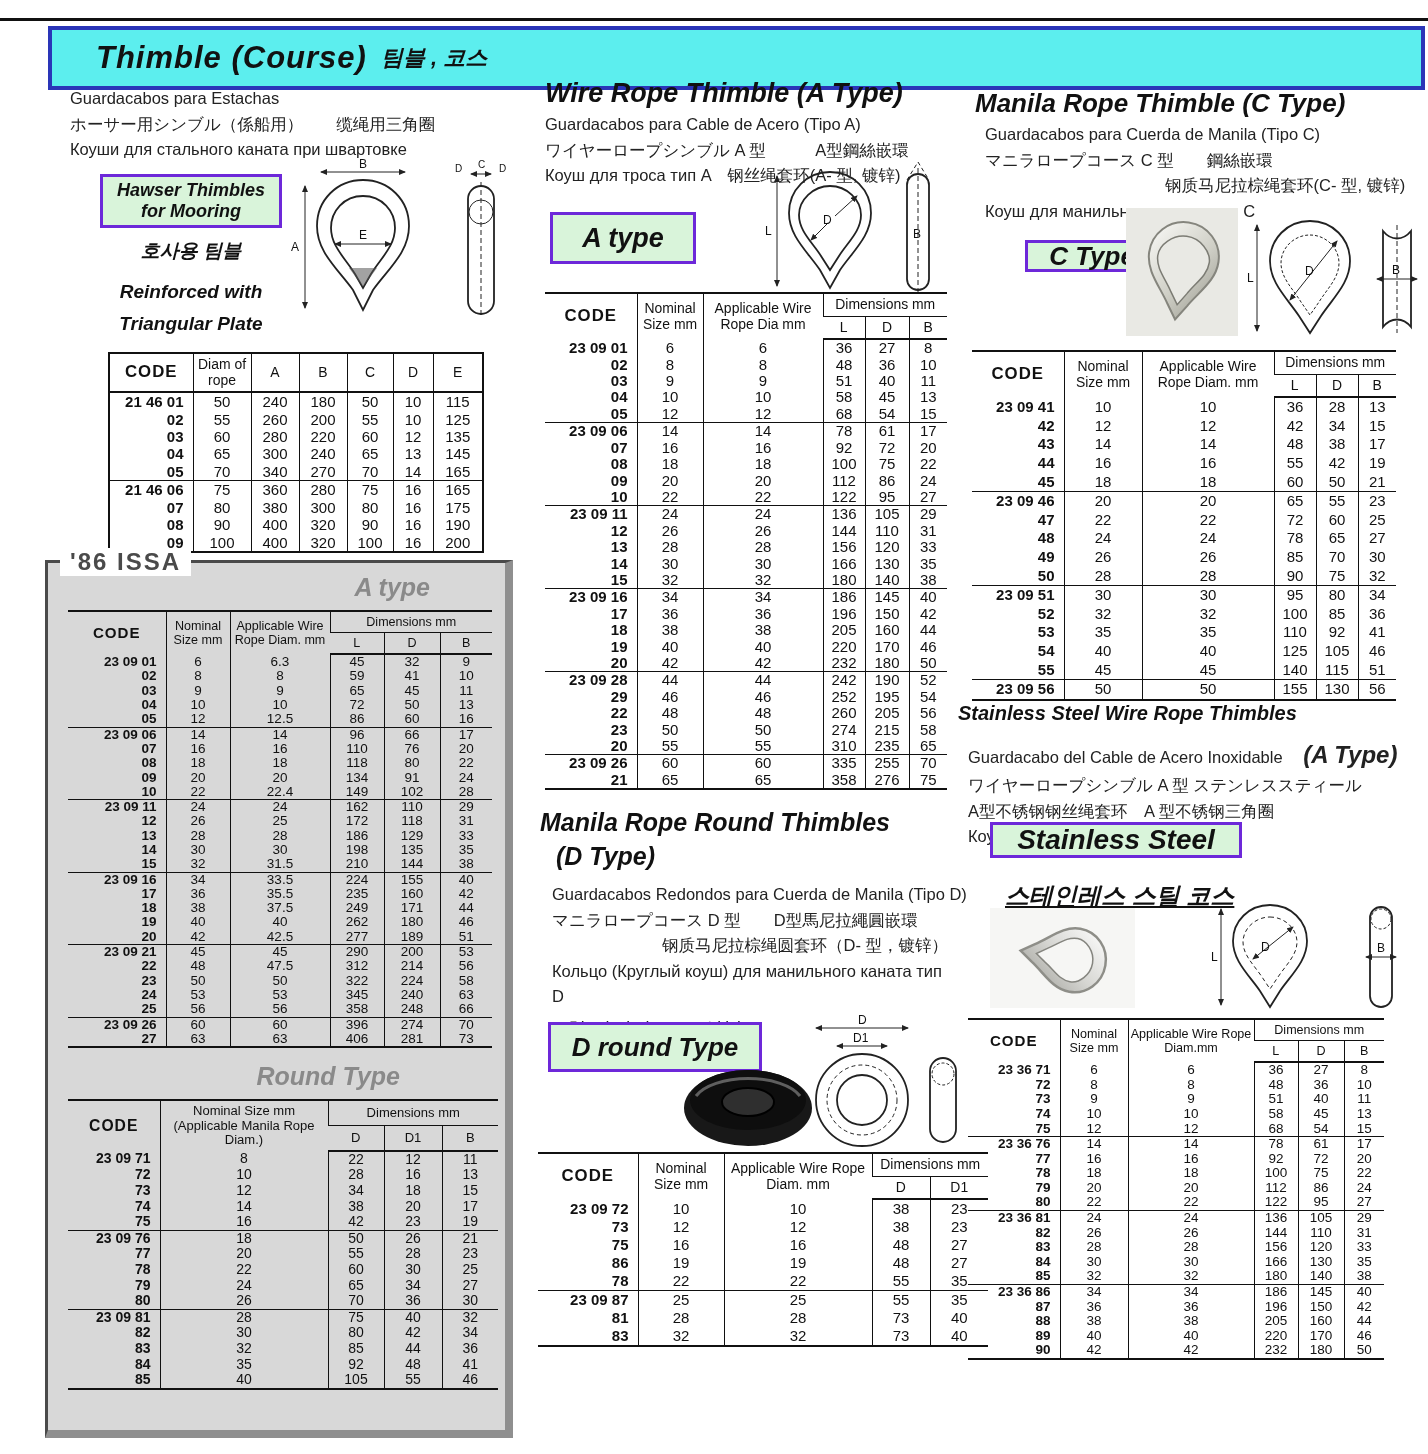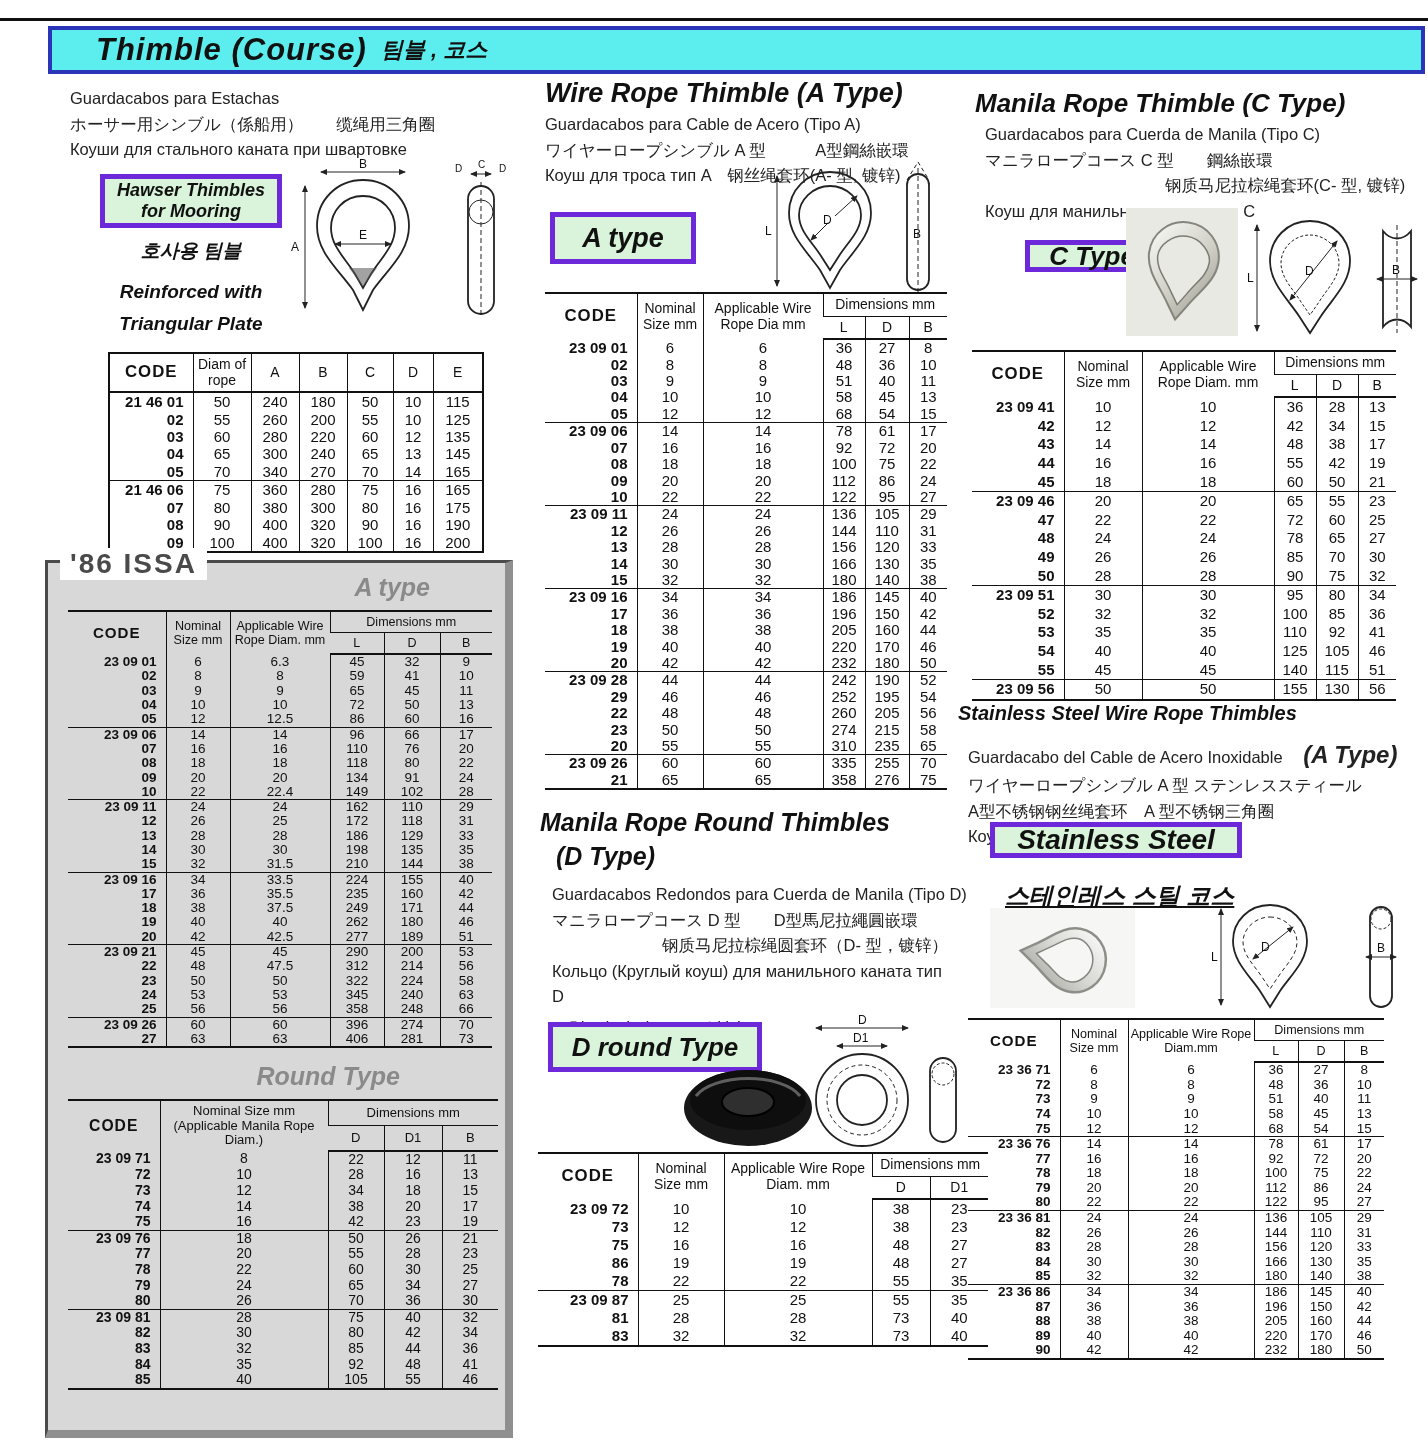--- a/index.html
+++ b/index.html
@@ -2,39 +2,39 @@
 <html><head>
 <meta charset="utf-8">
 <style>
   * { margin:0; padding:0; box-sizing:border-box; }
   body { background:#888; font-family:"Liberation Sans", sans-serif; color:#111; }
   #page { position:relative; width:1428px; height:1454px; background:#fff; margin:0 auto; overflow:hidden; }
   .abs { position:absolute; }
 
   
   #top-rule { position:absolute; left:0; top:18px; width:1428px; height:3px; background:#111; }
-  #banner { position:absolute; left:48px; top:26px; width:1377px; height:48px; background:#5ceeee;
+  #banner { position:absolute; left:48px; top:26px; width:1377px; height:64px; background:#5ceeee;
             border:4px solid #2a35b8; display:flex; align-items:center; padding-left:44px; }
   #banner .t-en { font-size:31px; font-weight:700; font-style:italic; letter-spacing:1px; }
   #banner .t-ko { font-size:22px; font-weight:700; font-style:italic; margin-left:14px; }
 
   .subline { font-size:16.5px; color:#222; line-height:1.55; white-space:nowrap; }
   .h1 { font-weight:700; font-style:italic; font-size:26px; white-space:nowrap; }
 
-  .badge { background:#d9f4da; border:5px solid #6d28d9; display:flex; flex-direction:column;
+  .badge { background:#d9f4da; border:3px solid #6d28d9; display:flex; flex-direction:column;
            align-items:center; justify-content:center; font-weight:700; font-style:italic; }
 
   .gray-title { color:#8a8a8a; font-weight:700; font-style:italic; font-size:25px; }
 
   
   #issa-panel { position:absolute; left:45px; top:560px; width:468px; height:878px; background:#d8d8d8;
                 border-top:3px solid #4a4a4a; border-left:3px solid #4a4a4a;
                 border-right:8px solid #8f8f8f; border-bottom:8px solid #8f8f8f; }
   #issa-label { position:absolute; top:-15px; left:12px; background:#fff; padding:0 10px;
-                font-weight:700; font-size:28px; color:#4a4a4a; letter-spacing:2px; }
+                font-weight:700; font-size:24px; color:#4a4a4a; letter-spacing:2px; }
 
   
   .tbl { border-collapse:collapse; table-layout:fixed; color:#111; }
   .tbl th, .tbl td { border-left:1.5px solid #111; text-align:center; vertical-align:middle; overflow:hidden; }
   .tbl th:first-child, .tbl td:first-child { border-left:none; }
   .tbl th { font-weight:400; font-size:0.93em; line-height:1.12; padding:3px 2px; }
   .tbl th.h-code { font-weight:700; font-size:1.12em; letter-spacing:1px; }
   .tbl thead tr:first-child th { border-top:2px solid #111; }
   .tbl thead tr:last-child th { border-bottom:2px solid #111; }
   .tbl thead th.h-dims { border-bottom:1.5px solid #111; }

